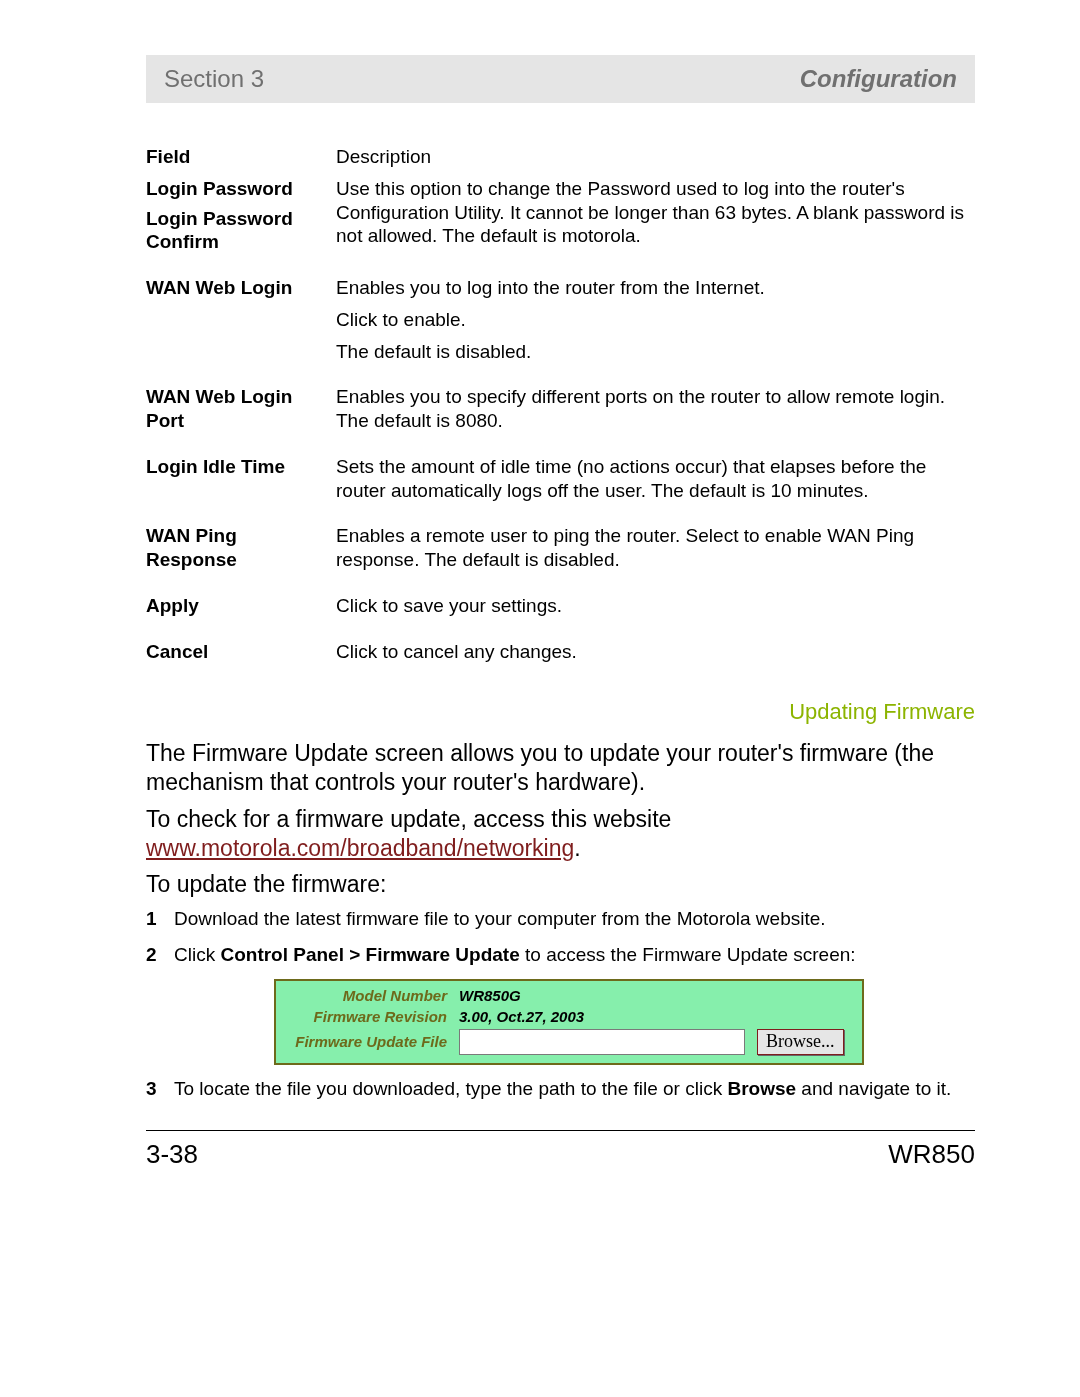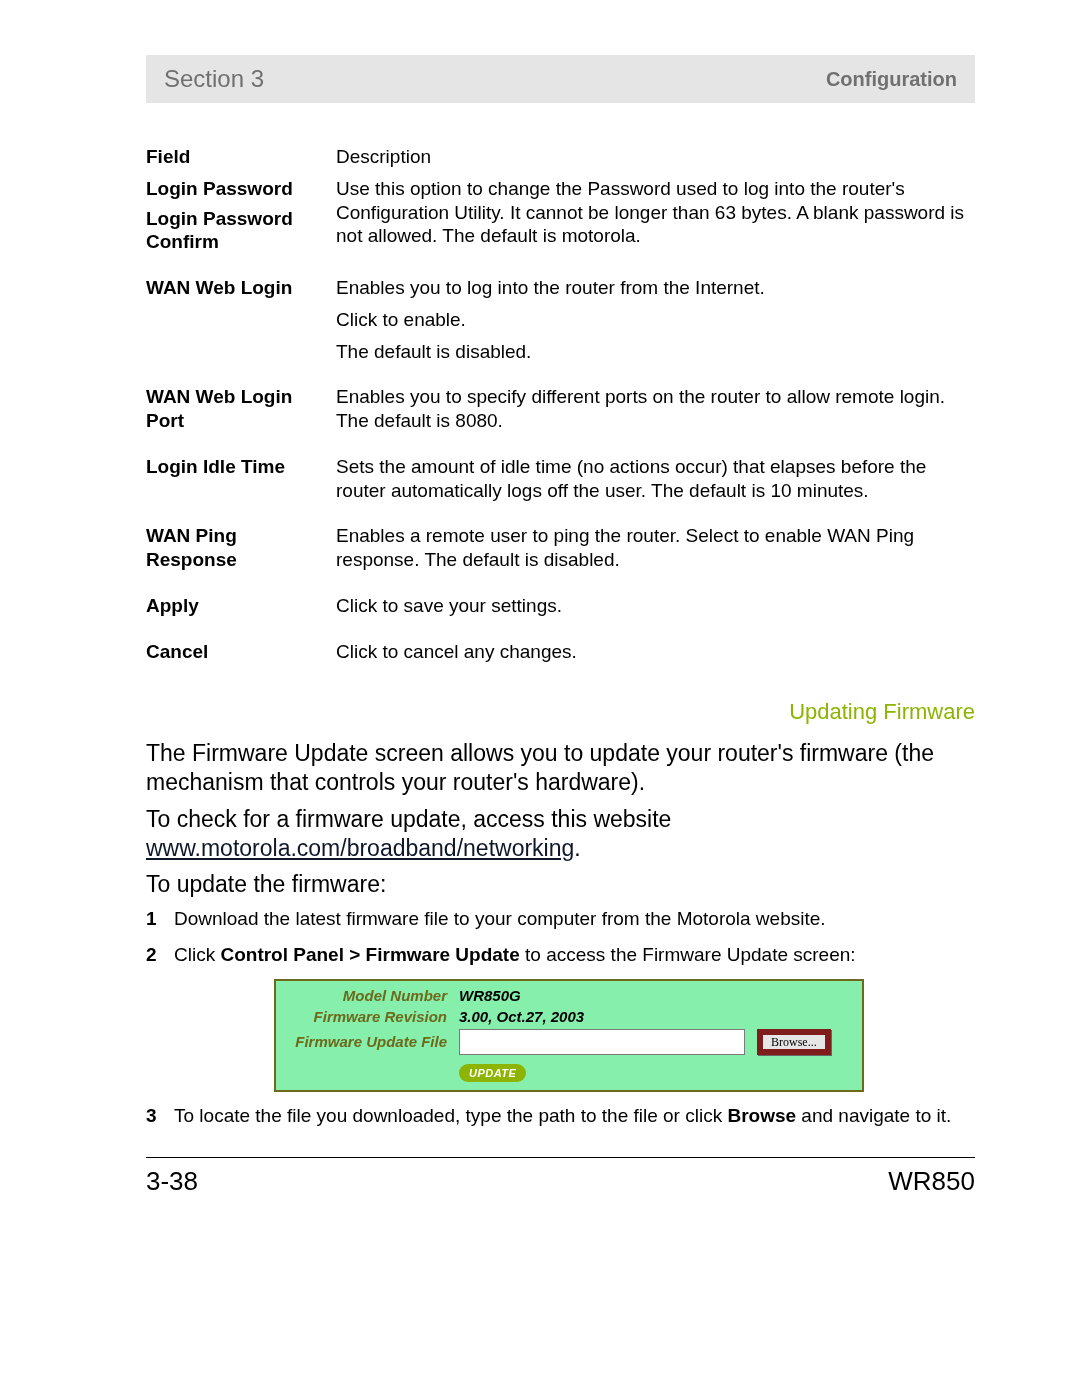--- a/index.html
+++ b/index.html
@@ -24,22 +24,23 @@
     padding: 0 18px 0 18px;
     margin-bottom: 42px;
     box-shadow: inset 0 0 0 1px #e5e5e5;
   }
   .header-left {
     color: #707070;
     font-size: 24px;
   }
   .header-right {
     color: #707070;
-    font-size: 20px;
-    font-weight: bold;
+    font-size: 24px;
+    font-weight: bold;
+    font-style: italic;
   }
   table.fields {
     width: 100%;
     border-collapse: collapse;
     font-size: 19px;
   }
   table.fields td {
     vertical-align: top;
     padding: 0 10px 0 0;
   }
@@ -59,21 +60,21 @@
     margin-top: 36px;
     margin-bottom: 14px;
     text-align: right;
   }
   .body-text {
     font-size: 23px;
     line-height: 1.25;
     margin-bottom: 8px;
   }
   a.link {
-    color: #0f172a;
+    color: #7f1d1d;
   }
   ol.steps {
     list-style: none;
     padding: 0;
     margin: 6px 0 0 0;
     font-size: 19px;
     line-height: 1.25;
   }
   ol.steps li {
     display: flex;
@@ -120,24 +121,24 @@
     width: 280px;
     height: 22px;
     border: 1px solid #7a7a7a;
     background: #fff;
     font-size: 14px;
   }
   button.browse {
     height: 26px;
     padding: 0 8px;
     background: #e6e6e6;
-    border: 6px solid #7f1d1d;
+    border: 1px solid #7f1d1d;
     box-shadow: 1px 1px 0 #666;
     font-family: "Times New Roman", serif;
-    font-size: 12px;
+    font-size: 18px;
     cursor: pointer;
   }
   .update-pill {
     display: inline-block;
     background: #8cb400;
     color: #fff;
     font-style: italic;
     font-weight: bold;
     font-size: 11px;
     padding: 3px 10px;
@@ -292,26 +293,20 @@
         <tr>
           <td class="fw-label">Firmware Revision</td>
           <td class="fw-value">3.00, Oct.27, 2003</td>
           <td></td>
         </tr>
         <tr>
           <td class="fw-label">Firmware Update File</td>
           <td><input type="text" class="file-path" style=""></td>
           <td><button class="browse">Browse...</button></td>
         </tr>
-        <tr>
-          <td></td>
-          <td colspan="2" style="padding-top:6px;">
-            <span class="update-pill">UPDATE</span>
-          </td>
-        </tr>
       </tbody>
         </table>
     </div>
   </div>
 
   <ol class="steps" start="3">
     <li>
       <span class="num">3</span>
       <span class="txt">
         <span>To locate the file you downloaded, type the path to the file or click </span><strong>Browse</strong><span> and navigate to it.</span>

